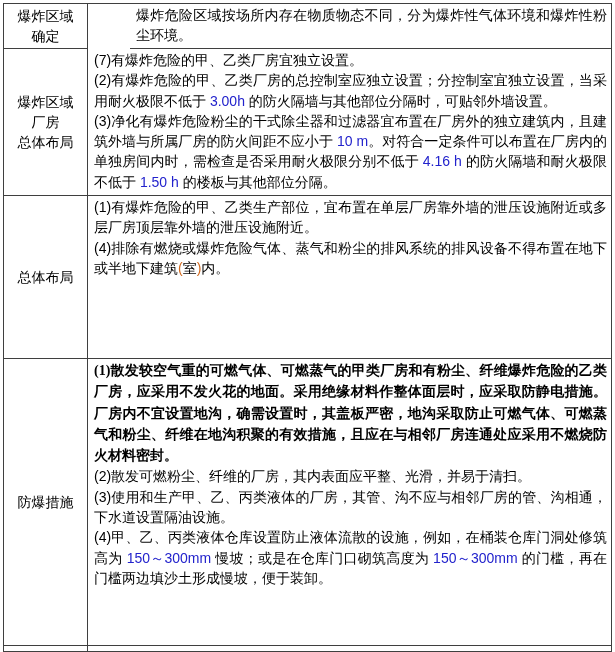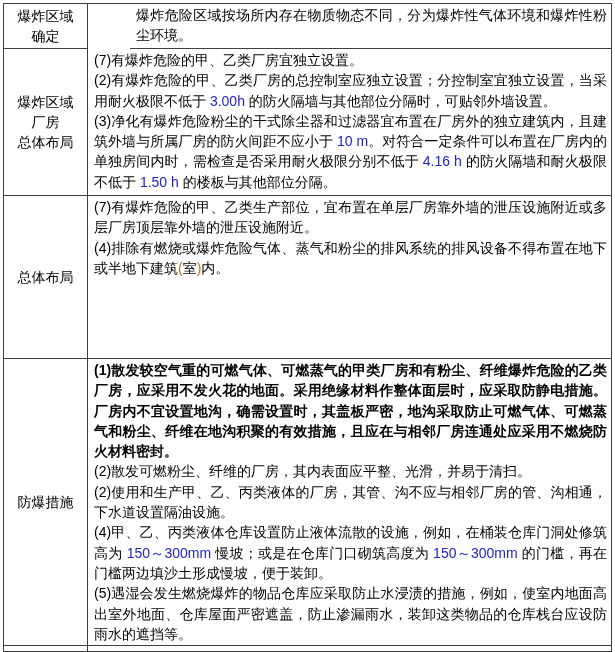--- a/index.html
+++ b/index.html
@@ -38,21 +38,21 @@
   .hdr-line{white-space:nowrap;}
   .content-cell{
     padding:1px 4px 1px 6px;
   }
   .content-cell.r0{display:flex;flex-direction:column;margin-left:42px;}
   .para{
     margin:0;
     text-align:justify;
     word-break:break-all;
   }
-  .bold{font-weight:bold;}
+  .bold{font-weight:bold;font-family:Liberation Serif, serif;}
   .blue{color:var(--blue);}
   .orange{color:var(--orange);}
   
   .r0{min-height:45px;}
   .r1{min-height:147px;}
   .r2{min-height:163px;}
   .r3{min-height:287px;}
   .r4{min-height:6px;}
 </style>
 </head>
@@ -75,30 +75,29 @@
   <div class="content-cell r1">
       <p class="para"><span>(7)有爆炸危险的甲、乙类厂房宜独立设置。</span></p>
       <p class="para"><span>(2)有爆炸危险的甲、乙类厂房的总控制室应独立设置；分控制室宜独立设置，当采用耐火极限不低于 </span><span class="blue">3.00h</span><span> 的防火隔墙与其他部位分隔时，可贴邻外墙设置。</span></p>
       <p class="para"><span>(3)净化有爆炸危险粉尘的干式除尘器和过滤器宜布置在厂房外的独立建筑内，且建筑外墙与所属厂房的防火间距不应小于 </span><span class="blue">10 m</span><span>。对符合一定条件可以布置在厂房内的单独房间内时，需检查是否采用耐火极限分别不低于 </span><span class="blue">4.16 h</span><span> 的防火隔墙和耐火极限不低于 </span><span class="blue">1.50 h</span><span> 的楼板与其他部位分隔。</span></p>
     </div>
 
   <div class="hdr-cell r2">
       <div class="hdr-line">总体布局</div>
     </div>
   <div class="content-cell r2">
-      <p class="para"><span>(7)有爆炸危险的甲、乙类生产部位，宜布置在单层厂房靠外墙的泄压设施附近或多层厂房顶层靠外墙的泄压设施附近。</span></p>
+      <p class="para"><span>(1)有爆炸危险的甲、乙类生产部位，宜布置在单层厂房靠外墙的泄压设施附近或多层厂房顶层靠外墙的泄压设施附近。</span></p>
       <p class="para"><span>(4)排除有燃烧或爆炸危险气体、蒸气和粉尘的排风系统的排风设备不得布置在地下或半地下建筑</span><span class="orange">(</span><span>室</span><span class="orange">)</span><span>内。</span></p>
     </div>
 
   <div class="hdr-cell r3">
       <div class="hdr-line">防爆措施</div>
     </div>
   <div class="content-cell r3">
       <p class="para"><span class="bold">(1)散发较空气重的可燃气体、可燃蒸气的甲类厂房和有粉尘、纤维爆炸危险的乙类厂房，应采用不发火花的地面。采用绝缘材料作整体面层时，应采取防静电措施。厂房内不宜设置地沟，确需设置时，其盖板严密，地沟采取防止可燃气体、可燃蒸气和粉尘、纤维在地沟积聚的有效措施，且应在与相邻厂房连通处应采用不燃烧防火材料密封。</span></p>
       <p class="para"><span>(2)散发可燃粉尘、纤维的厂房，其内表面应平整、光滑，并易于清扫。</span></p>
-      <p class="para"><span>(2)使用和生产甲、乙、丙类液体的厂房，其管、沟不应与相邻厂房的管、沟相通，下水道设置隔油设施。</span></p>
+      <p class="para"><span>(3)使用和生产甲、乙、丙类液体的厂房，其管、沟不应与相邻厂房的管、沟相通，下水道设置隔油设施。</span></p>
       <p class="para"><span>(4)甲、乙、丙类液体仓库设置防止液体流散的设施，例如，在桶装仓库门洞处修筑高为 </span><span class="blue">150～300mm</span><span> 慢坡；或是在仓库门口砌筑高度为 </span><span class="blue">150～300mm</span><span> 的门槛，再在门槛两边填沙土形成慢坡，便于装卸。</span></p>
-      <p class="para"><span>(5)遇湿会发生燃烧爆炸的物品仓库应采取防止水浸渍的措施，例如，使室内地面高出室外地面、仓库屋面严密遮盖，防止渗漏雨水，装卸这类物品的仓库栈台应设防雨水的遮挡等。</span></p>
     </div>
 
   <div class="hdr-cell r4"></div>
   <div class="content-cell r4"></div>
 </div>
 
 </body></html>

